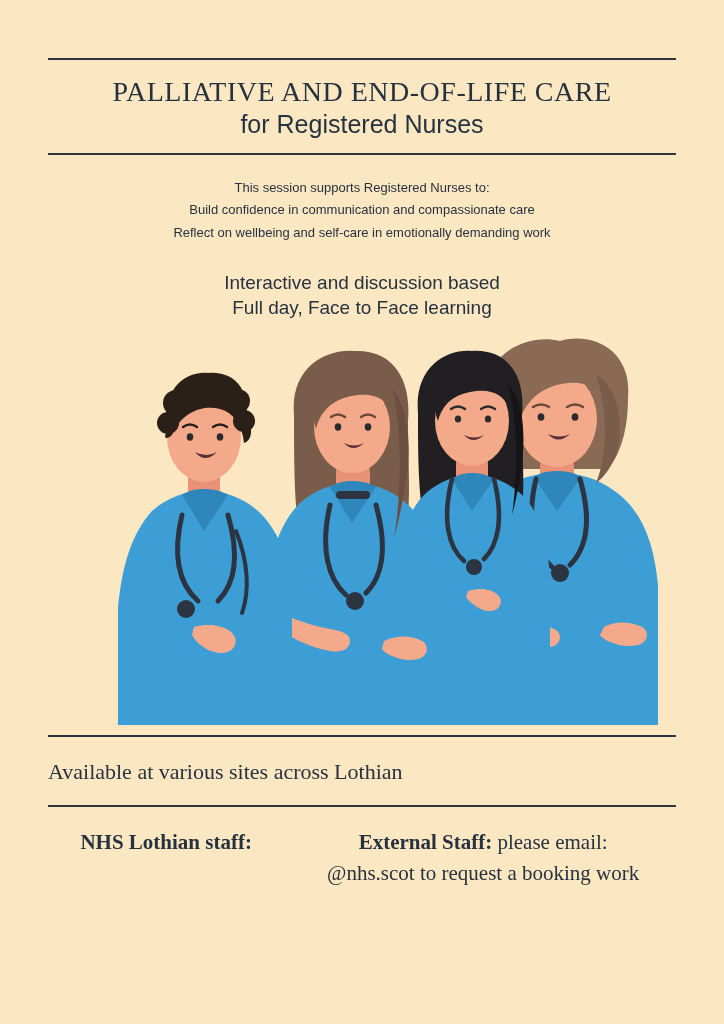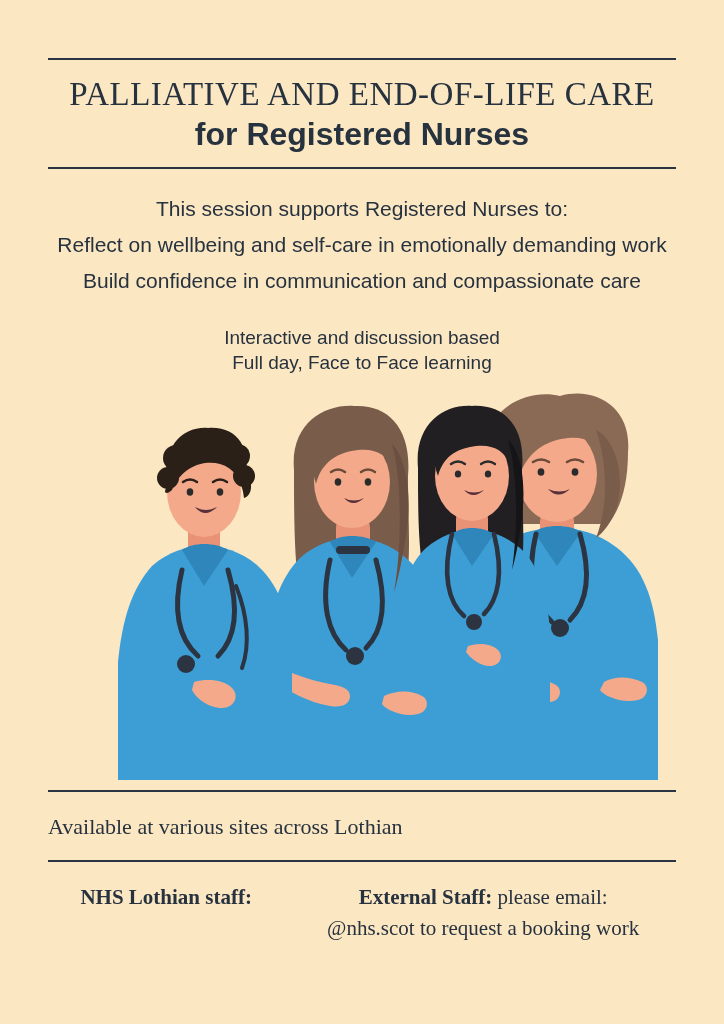--- a/index.html
+++ b/index.html
@@ -30,40 +30,40 @@
     margin: 0;
     width: 100%;
   }
   .rule.top-rule { margin-top: 58px; }
   .title-block {
     text-align: center;
     padding: 10px 0 6px 0;
   }
   .title-main {
     font-family: "Liberation Serif", serif;
-    font-size: 33px;
+    font-size: 28px;
     letter-spacing: 0.5px;
     line-height: 1.15;
     color: #27323f;
     margin: 6px 0 2px 0;
     font-weight: 400;
   }
   .title-sub {
     font-family: "Liberation Sans", sans-serif;
-    font-size: 32px;
+    font-size: 25px;
     line-height: 1.15;
     color: #27323f;
     margin: 0 0 8px 0;
-    font-weight: 700;
+    font-weight: 400;
     text-align: center;
   }
   .intro {
     text-align: center;
     font-family: "Liberation Sans", sans-serif;
-    font-size: 21px;
+    font-size: 13px;
     line-height: 1.72;
     color: #27323f;
     margin-top: 22px;
   }
   .format {
     text-align: center;
     font-family: "Liberation Sans", sans-serif;
     font-size: 19px;
     line-height: 1.33;
     color: #27323f;
@@ -120,22 +120,22 @@
 
   <div class="title-block">
     <div class="title-main">PALLIATIVE AND END-OF-LIFE CARE</div>
     <div class="title-sub">for Registered Nurses</div>
   </div>
 
   <hr class="rule">
 
   <div class="intro">
     <div>This session supports Registered Nurses to:</div>
+    <div>Build confidence in communication and compassionate care</div>
     <div>Reflect on wellbeing and self-care in emotionally demanding work</div>
-    <div>Build confidence in communication and compassionate care</div>
   </div>
 
   <div class="format">
     <div>Interactive and discussion based</div>
     <div>Full day, Face to Face learning</div>
   </div>
 
   <div class="illustration">
     <svg viewBox="0 0 628 390" xmlns="http://www.w3.org/2000/svg" aria-hidden="true">
       <defs>

